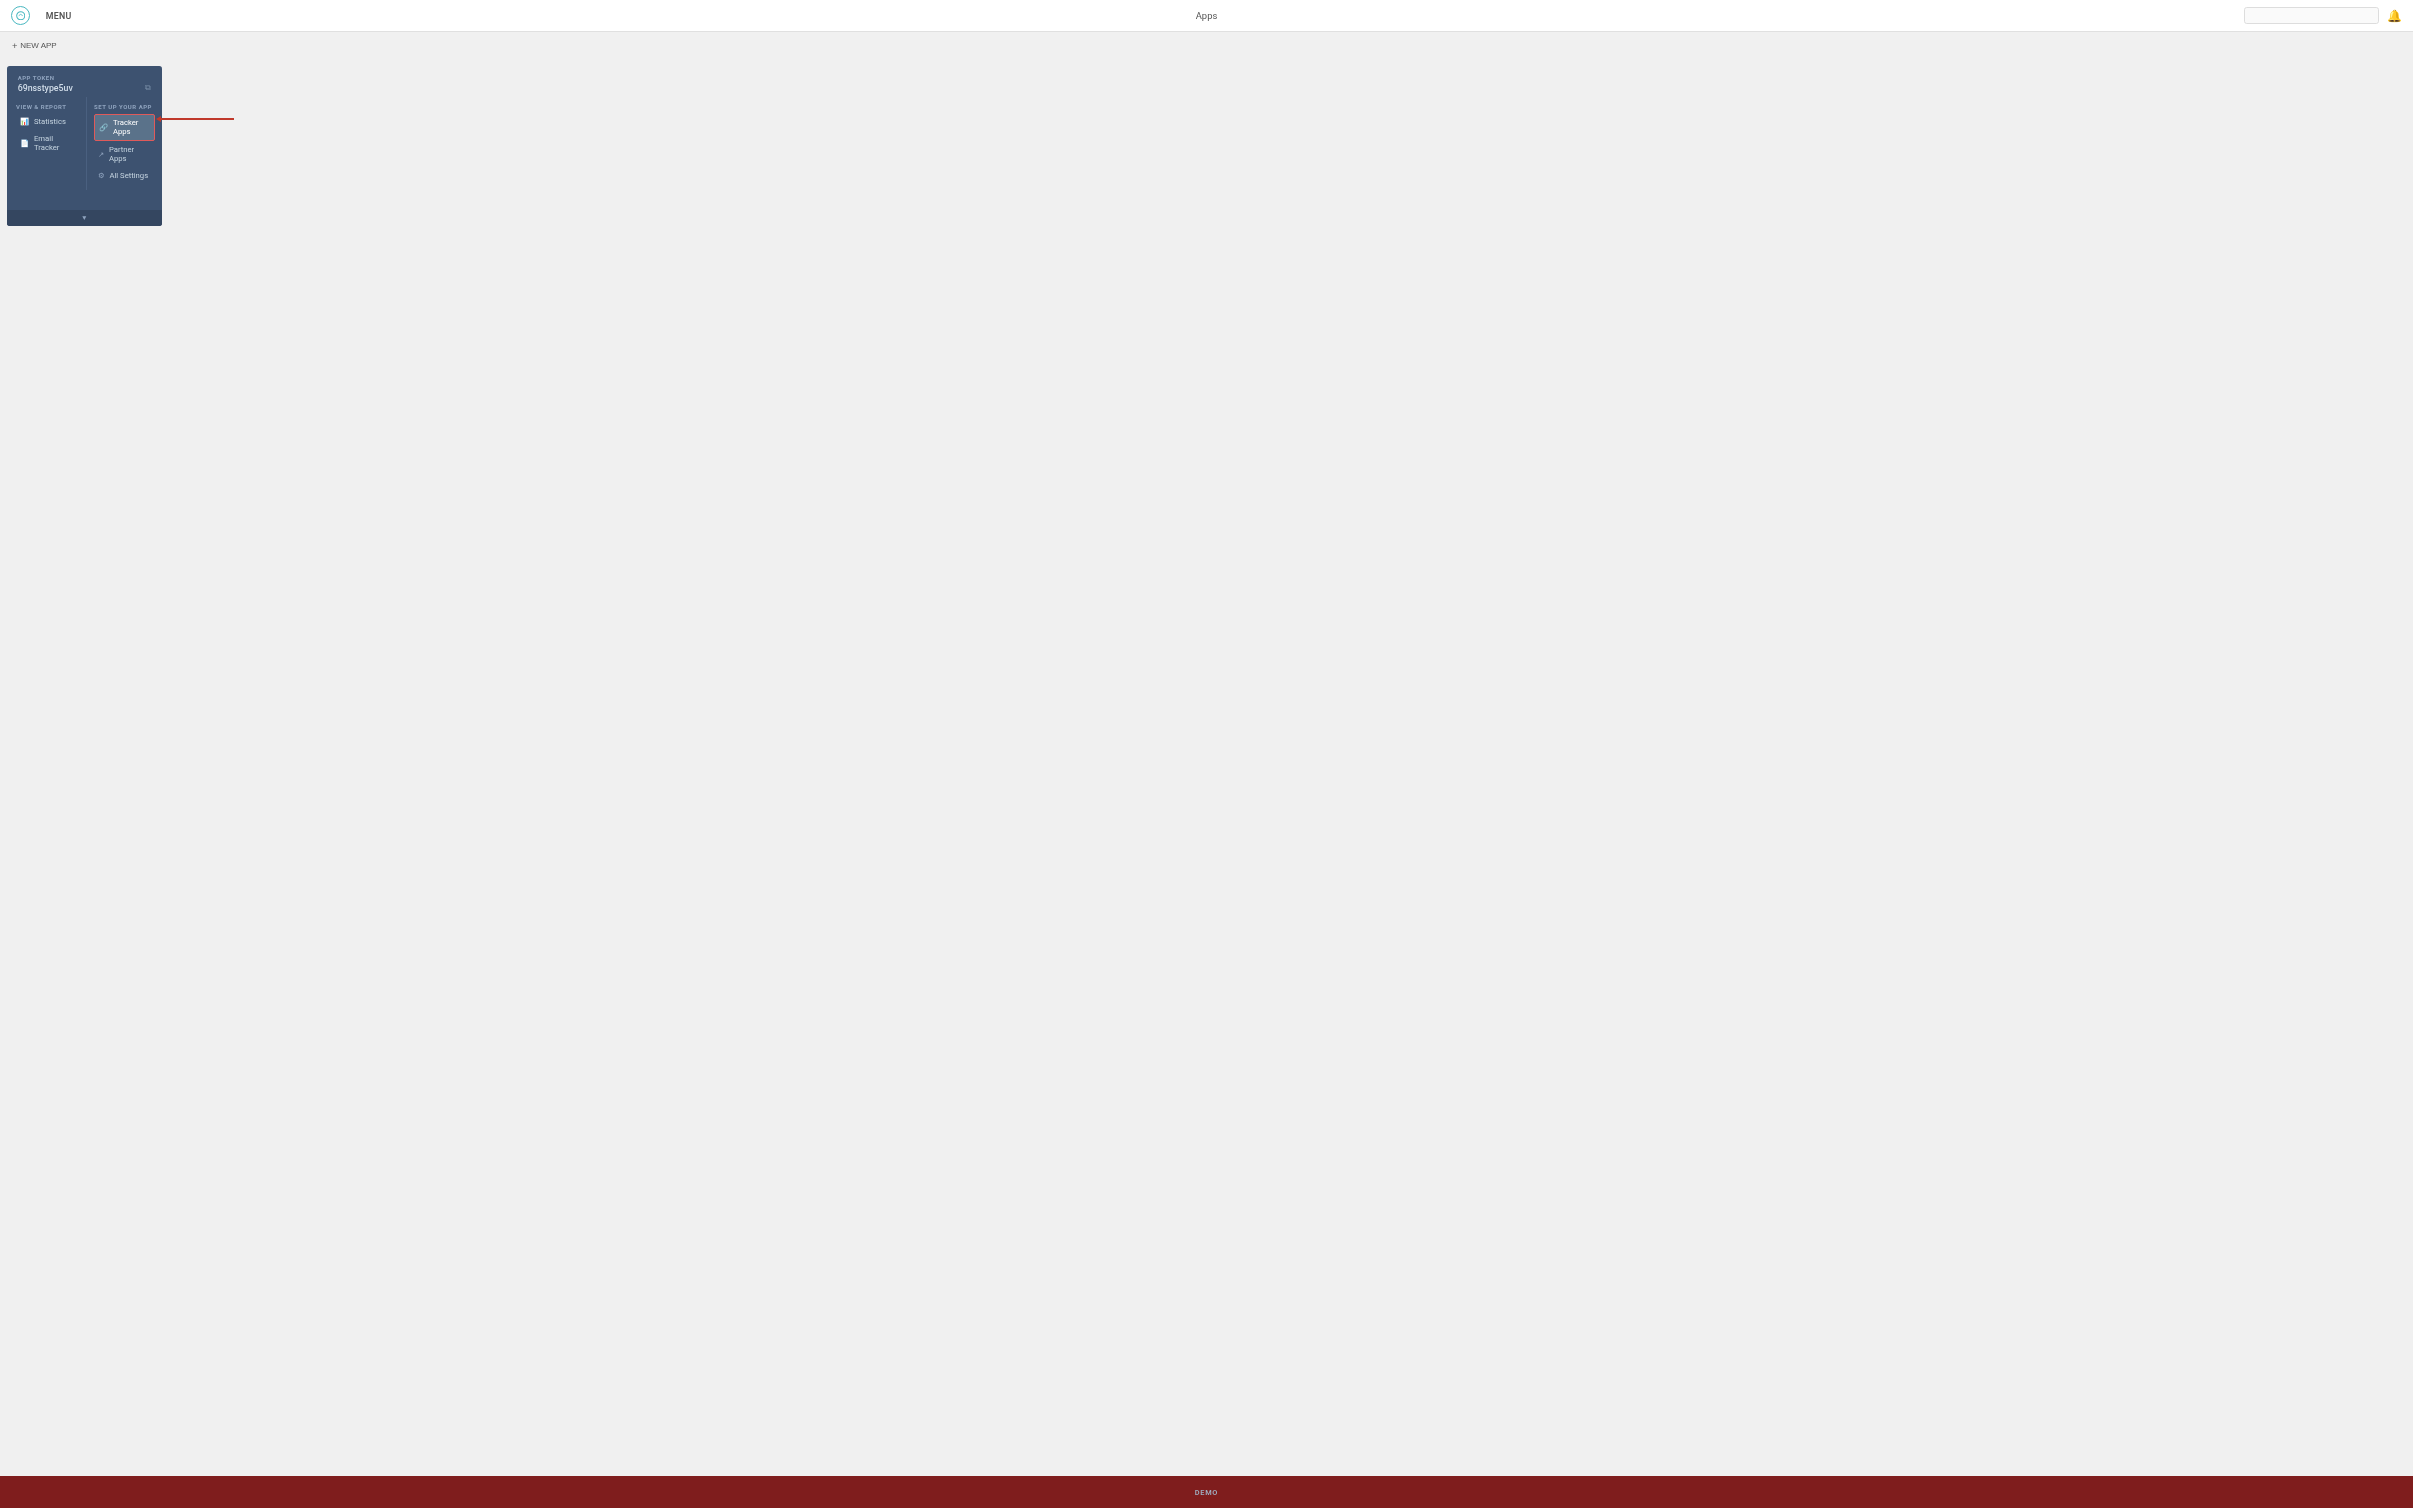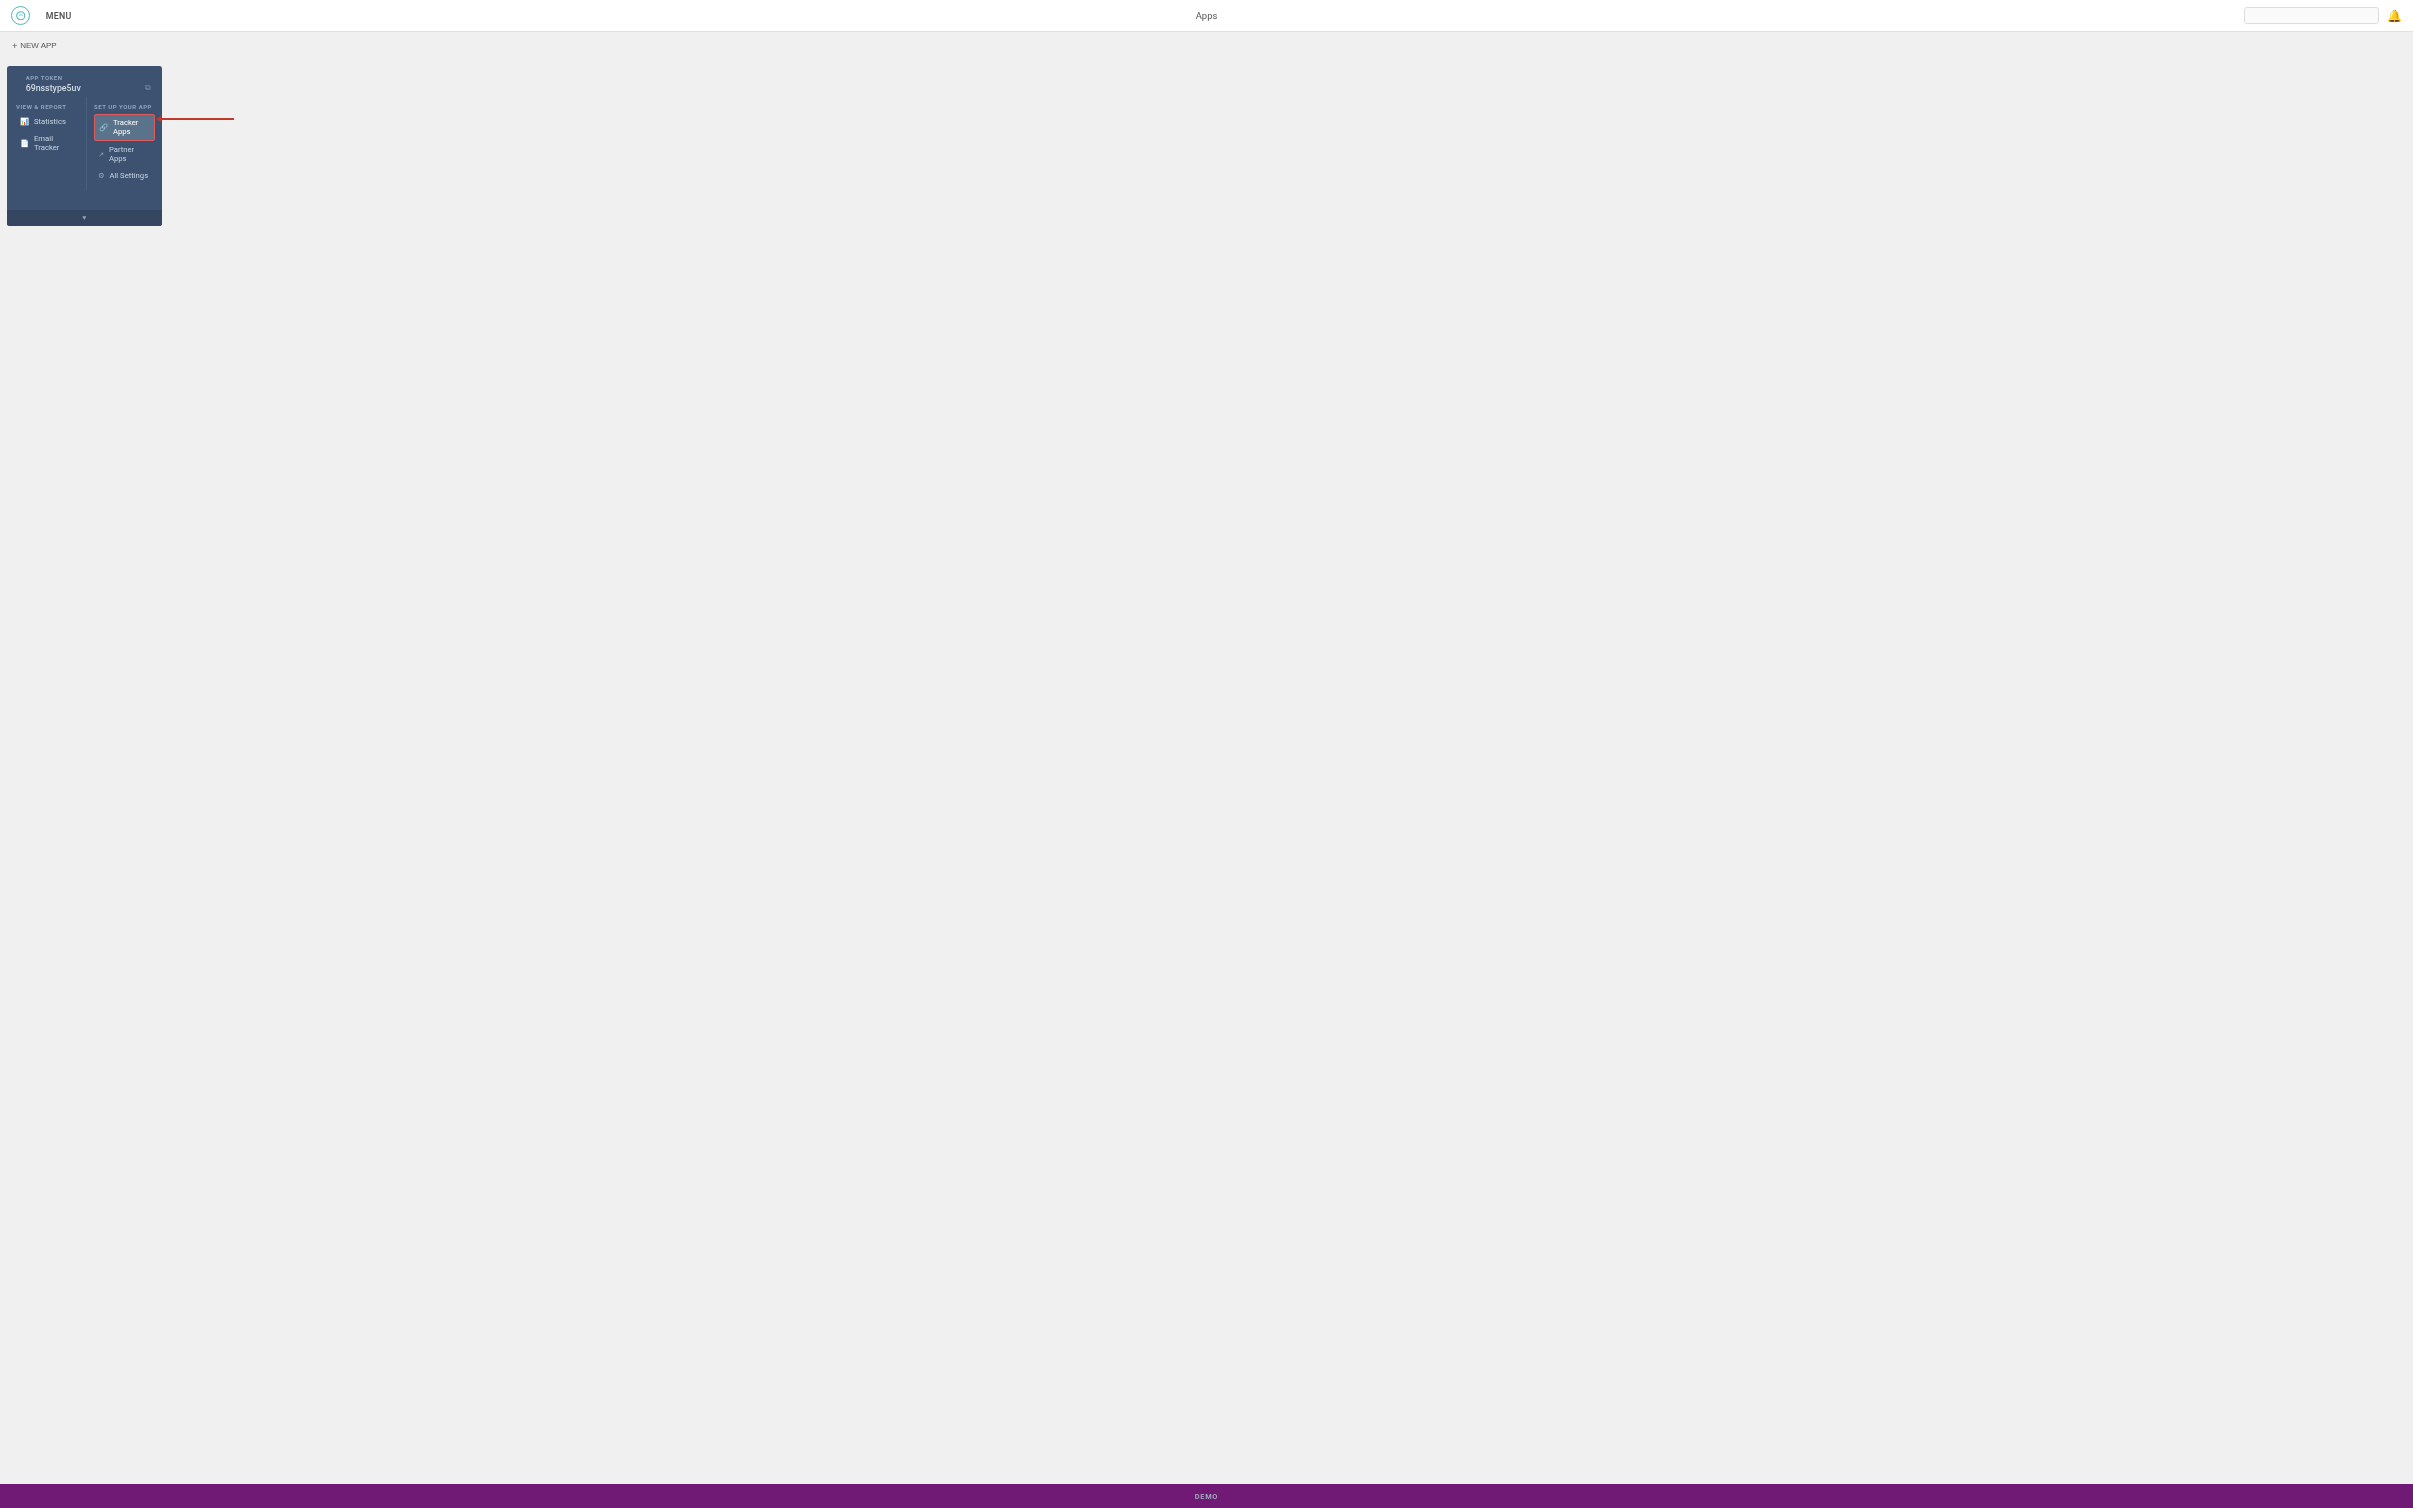--- a/index.html
+++ b/index.html
@@ -120,21 +120,20 @@
       border-radius: 2.7px;
       overflow: hidden;
       display: flex;
       flex-direction: column;
       height: fit-content;
       min-height: 148px;
     }
 
     .panel-section {
       padding: 8px 11px 4px;
-      margin-left: 8px;
     }
 
     .section-label {
       font-size: 6px;
       font-weight: 700;
       letter-spacing: 0.5px;
       color: #8fa3be;
       text-transform: uppercase;
       margin-bottom: 2.7px;
     }
@@ -237,22 +236,22 @@
       height: 0;
       border-top: 3.4px solid transparent;
       border-bottom: 3.4px solid transparent;
       border-right: 5.4px solid #c0392b;
       margin-right: -0.7px;
       order: -1;
     }
 
     
     .bottom-bar {
-      background: #701a75;
-      height: 24px;
+      background: #7f1d1d;
+      height: 32px;
       display: flex;
       align-items: center;
       justify-content: center;
       flex-shrink: 0;
     }
     .demo-label {
       font-size: 7.4px;
       color: #a0aec0;
       letter-spacing: 0.7px;
       font-weight: 600;

